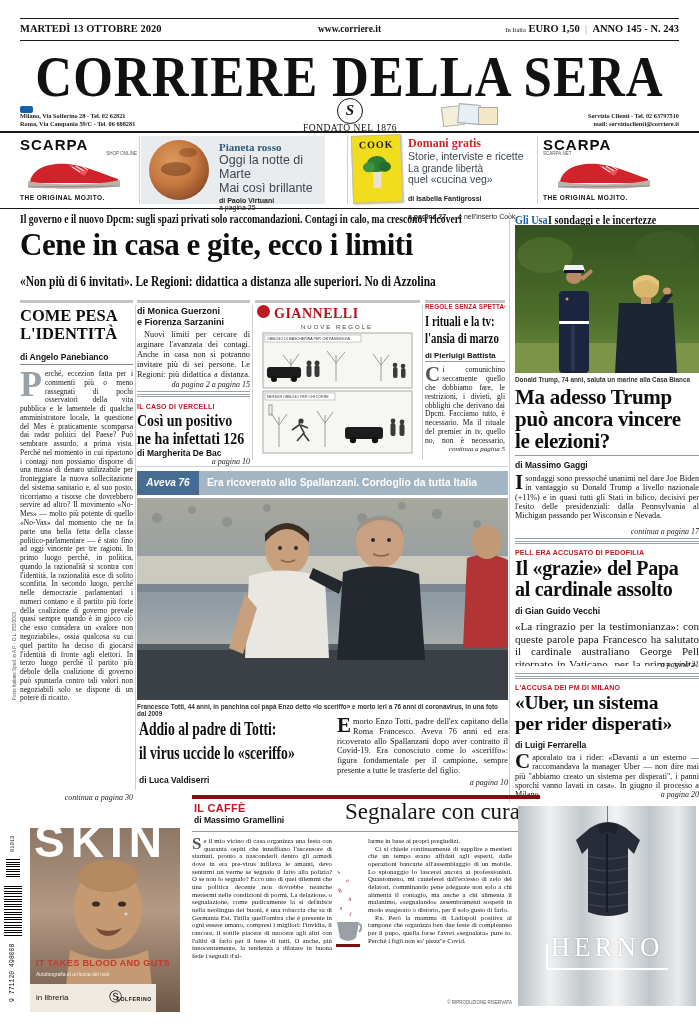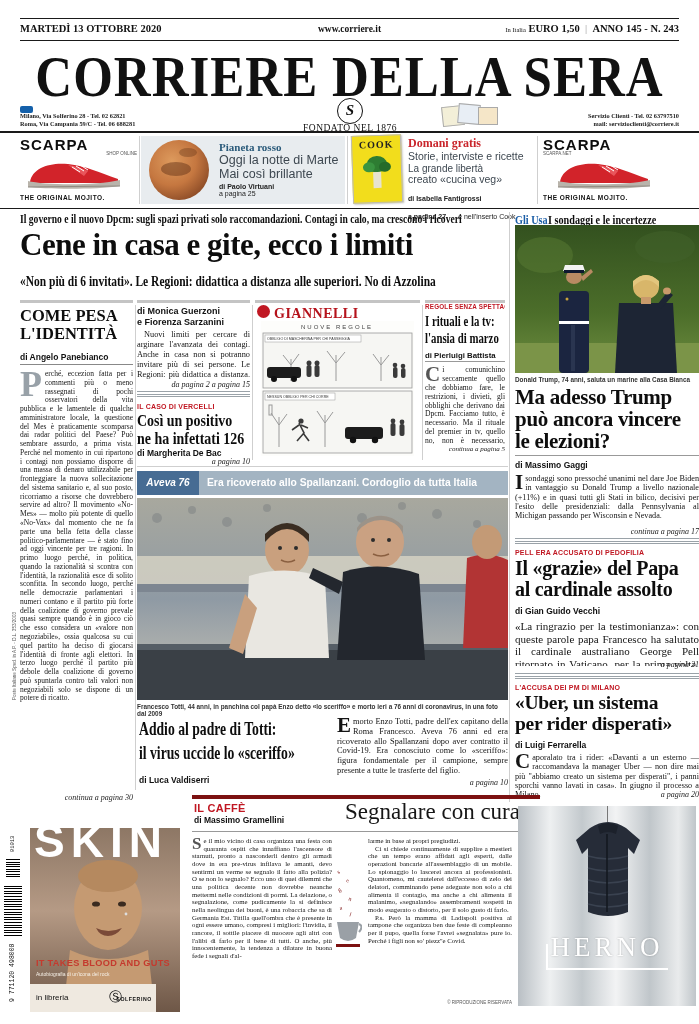--- a/index.html
+++ b/index.html
@@ -78,21 +78,21 @@
       <path d="M44,9 C52,10 58,12 64,15 L60,20 L50,13 Z" fill="#e8555b"></path>
       <path d="M48,11 L56,16 M52,10 L60,15 M56,9 L64,14" stroke="#fff" stroke-width="1"></path>
       <path d="M4,25 C20,29 70,30 96,24 L96,30 C70,34 20,33 4,31 Z" fill="#b9b4ab"></path>
       <path d="M4,31 L96,30" stroke="#8f8a82" stroke-width="1.2"></path>
     </svg>
     <div class="sans b" style="font-size:6.5px;letter-spacing:.5px;color:#111">THE ORIGINAL MOJITO.</div>
   </div>
 
   <div class="abs vline" style="left:139px;top:136px;height:68px"></div>
 
-  <div class="abs" style="left:141px;top:136px;width:204px;height:68px;background:#e8ecef">
+  <div class="abs" style="left:141px;top:136px;width:184px;height:68px;background:#e8ecef">
     <div class="abs" style="left:8px;top:4px;width:60px;height:60px;border-radius:50%;overflow:hidden;background:radial-gradient(circle at 38% 35%,#dd9a5d 0%,#c57740 45%,#8a4a26 80%,#6d371b 100%)">
       <div class="abs" style="left:12px;top:22px;width:30px;height:14px;border-radius:50%;background:rgba(90,45,20,.45)"></div>
       <div class="abs" style="left:30px;top:8px;width:18px;height:9px;border-radius:50%;background:rgba(90,45,20,.35)"></div>
     </div>
     <div class="abs" style="left:78px;top:5px">
       <div class="serif b" style="font-size:11px;color:#2a5a7a">Pianeta rosso</div>
       <div class="promo-line">Oggi la notte di Marte</div>
       <div class="promo-line">Mai così brillante</div>
       <div class="promo-by b" style="margin-top:2px">di Paolo Virtuani</div>
       <div class="promo-by">a pagina 25</div>
@@ -106,21 +106,21 @@
       <div class="serif b" style="font-size:10px;letter-spacing:1px;text-align:center;margin-top:3px;color:#222">COOK</div>
       <div class="abs" style="left:14px;top:20px;width:20px;height:16px;border-radius:50% 50% 40% 40%;background:#2e7d32"></div>
       <div class="abs" style="left:10px;top:26px;width:12px;height:10px;border-radius:50%;background:#3a9440"></div>
       <div class="abs" style="left:26px;top:26px;width:12px;height:10px;border-radius:50%;background:#256b2a"></div>
       <div class="abs" style="left:20px;top:36px;width:8px;height:16px;background:#e7e3cf"></div>
     </div>
     <div class="abs" style="left:58px;top:3px">
       <div class="serif b" style="font-size:12px;color:#c9252b">Domani gratis</div>
       <div class="promo-line" style="font-size:10.5px">Storie, interviste e ricette</div>
       <div class="promo-line" style="font-size:10px">La grande libertà</div>
-      <div class="promo-line" style="font-size:10.5px">creato «cucina veg»</div>
+      <div class="promo-line" style="font-size:10.5px">quel «cucina veg»</div>
       <div style="margin-top:1px">
         <span class="promo-by b">di Isabella Fantigrossi</span>
       </div>
       <div>
         <span class="promo-by b">a pagina 27</span>
         <span class="promo-by" style="margin-left:8px">e nell'inserto Cook</span>
       </div>
     </div>
   </div>
 

